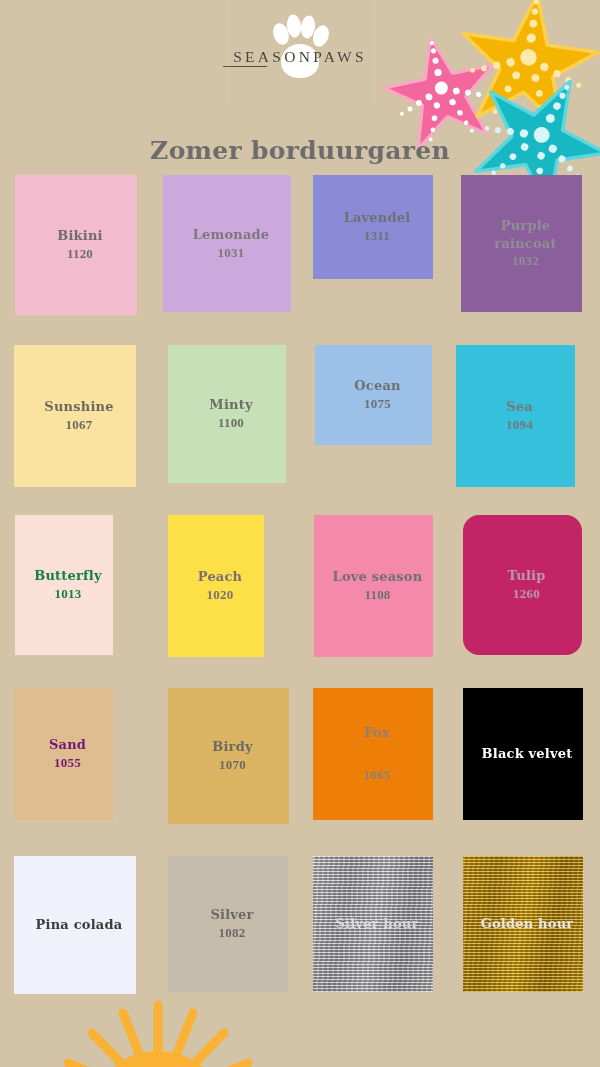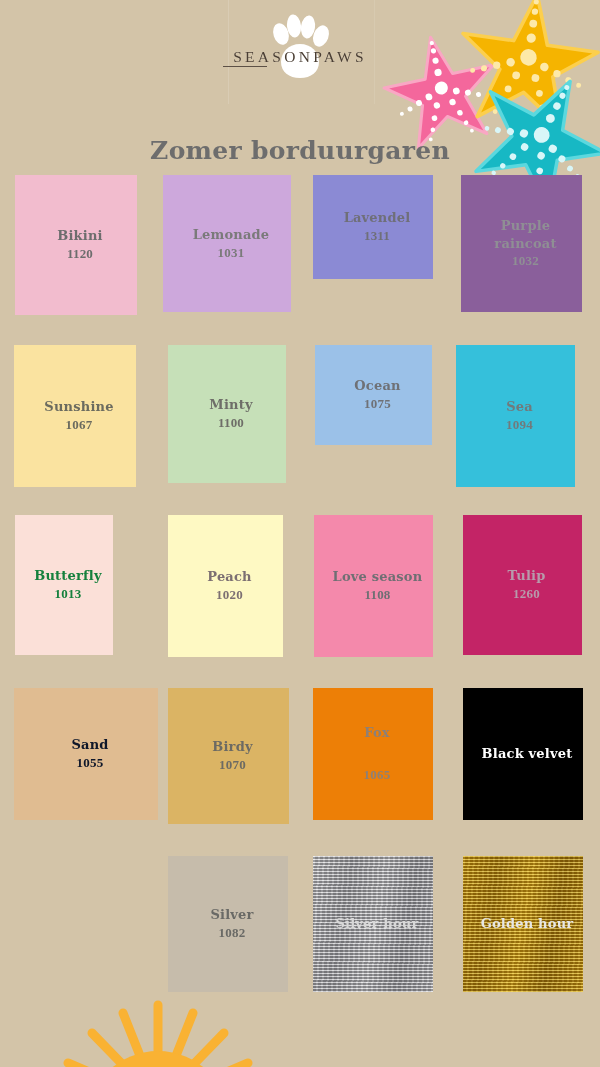--- a/index.html
+++ b/index.html
@@ -251,50 +251,54 @@
     </div>
     <div class="swatch" style="left: 456px; top: 345px; width: 119px; height: 142px; background-color: rgb(53, 192, 219); color: rgb(113, 122, 124);">
       <div class="lbl">Sea</div>
       <div class="num">1094</div>
     </div>
 
     <div class="swatch" style="left: 15px; top: 515px; width: 98px; height: 140px; background-color: rgb(251, 224, 216); color: #15803d;">
       <div class="lbl">Butterfly</div>
       <div class="num">1013</div>
     </div>
-    <div class="swatch" style="left: 168px; top: 515px; width: 115px; height: 142px; background-color: #fef9c3; color: rgb(124, 111, 114);">
+    <div class="swatch" style="left: 168px; top: 515px; width: 96px; height: 142px; background-color: #fde047; color: rgb(124, 111, 114);">
       <div class="lbl">Peach</div>
       <div class="num">1020</div>
     </div>
     <div class="swatch" style="left: 314px; top: 515px; width: 119px; height: 142px; background-color: rgb(244, 137, 171); color: rgb(111, 111, 115);">
       <div class="lbl">Love season</div>
       <div class="num">1108</div>
     </div>
-    <div class="swatch" style="left: 463px; top: 515px; width: 119px; height: 140px; background-color: rgb(195, 36, 102); color: rgb(183, 155, 171);">
+    <div class="swatch" style="left: 463px; top: 515px; width: 119px; height: 140px; background-color: rgb(195, 36, 102); color: rgb(183, 155, 171); border-radius: 16px;">
       <div class="lbl">Tulip</div>
       <div class="num">1260</div>
     </div>
 
-    <div class="swatch" style="left: 14px; top: 688px; width: 144px; height: 132px; background-color: rgb(224, 188, 145); color: #0f172a;">
+    <div class="swatch" style="left: 14px; top: 688px; width: 99px; height: 132px; background-color: rgb(224, 188, 145); color: #701a75;">
       <div class="lbl">Sand</div>
       <div class="num">1055</div>
     </div>
     <div class="swatch" style="left: 168px; top: 688px; width: 121px; height: 136px; background-color: rgb(219, 180, 100); color: rgb(108, 106, 99);">
       <div class="lbl">Birdy</div>
       <div class="num">1070</div>
     </div>
     <div class="swatch" style="left: 313px; top: 688px; width: 120px; height: 132px; background-color: rgb(237, 127, 6); color: rgb(140, 128, 120); gap: 24px;">
       <div class="lbl">Fox</div>
       <div class="num">1065</div>
     </div>
     <div class="swatch" style="left: 463px; top: 688px; width: 120px; height: 132px; background-color: rgb(0, 0, 0); color: rgb(255, 255, 255);">
       <div class="lbl">Black velvet</div>
 
     </div>
 
+    <div class="swatch" style="left: 14px; top: 856px; width: 122px; height: 138px; background-color: rgb(239, 242, 251); color: rgb(59, 59, 59);">
+      <div class="lbl">Pina colada</div>
+
+    </div>
     <div class="swatch" style="left: 168px; top: 856px; width: 120px; height: 136px; background-color: rgb(198, 188, 171); color: rgb(106, 106, 102);">
       <div class="lbl">Silver</div>
       <div class="num">1082</div>
     </div>
     <div class="swatch tex-silver" style="left: 313px; top: 856px; width: 120px; height: 136px; color: rgb(216, 216, 216);">
       <div class="lbl">Silver hour</div>
 
     </div>
     <div class="swatch tex-gold" style="left: 463px; top: 856px; width: 120px; height: 136px; color: rgb(230, 230, 230);">
       <div class="lbl">Golden hour</div>

